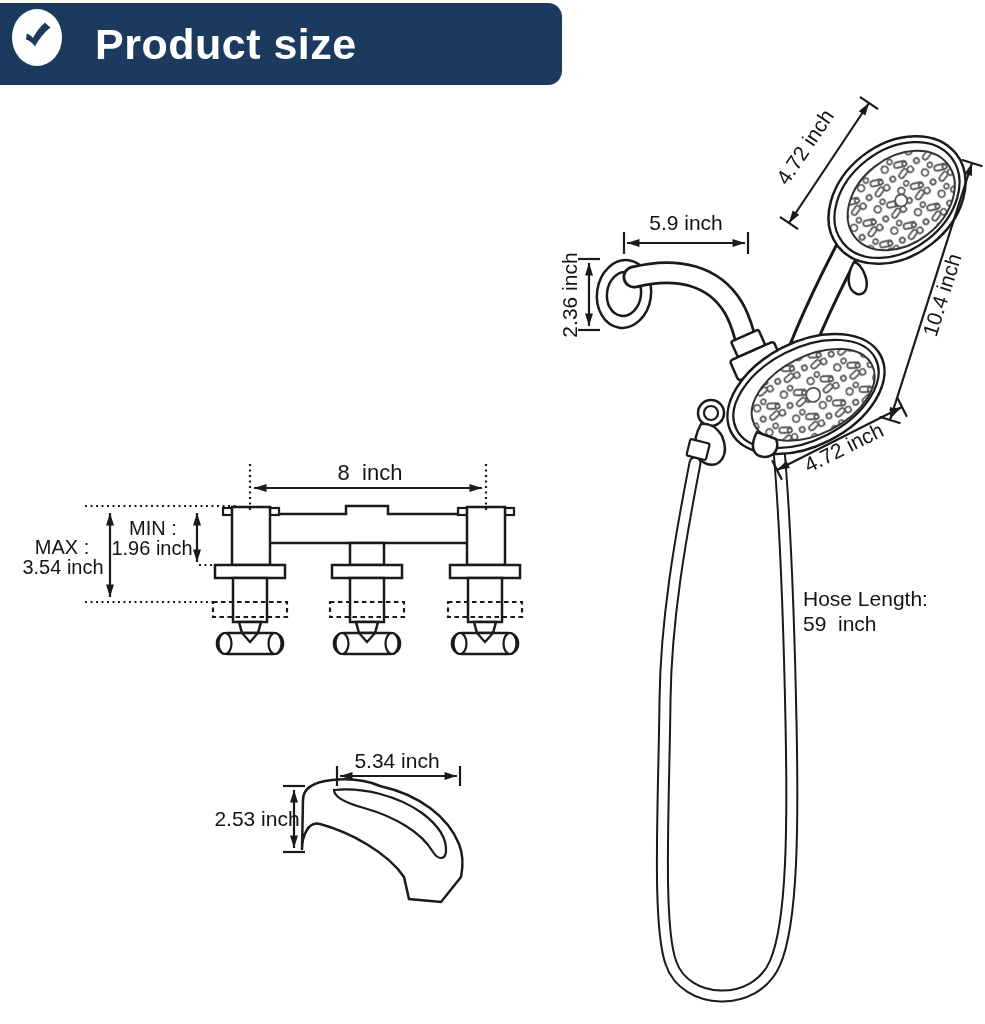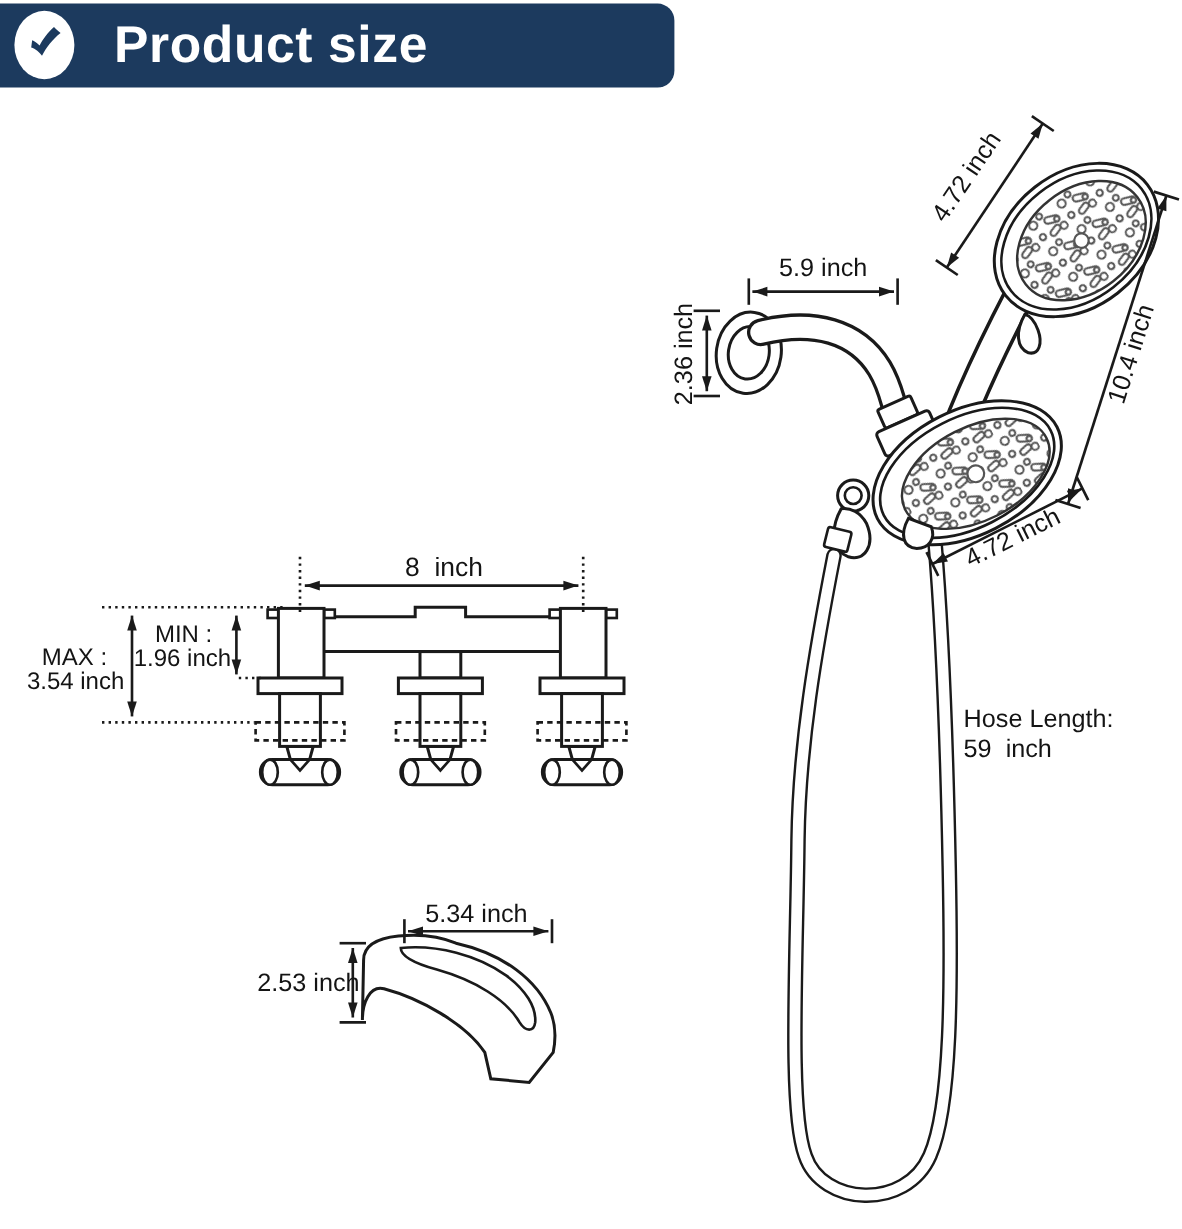--- a/index.html
+++ b/index.html
@@ -2,21 +2,21 @@
 <html><head>
 <meta charset="utf-8">
 <style>
   html,body { margin:0; padding:0; background:#ffffff; }
   #canvas {
     position:relative; width:985px; height:1024px; background:#ffffff;
     overflow:hidden; font-family:"Liberation Sans", sans-serif;
   }
   
   .banner {
-    position:absolute; left:0; top:3px; width:562px; height:70px;
+    position:absolute; left:0; top:3px; width:562px; height:82px;
     background:#1c3a5e; border-radius:0 14px 14px 0;
   }
   .check-badge {
     position:absolute; left:12px; top:6px; width:50px; height:57px;
     background:#ffffff; border-radius:50%;
     display:flex; align-items:center; justify-content:center;
   }
   .check-badge svg { width:40px; height:40px; }
   .banner h1 {
     position:absolute; left:95px; top:50%; transform:translateY(-50%);

